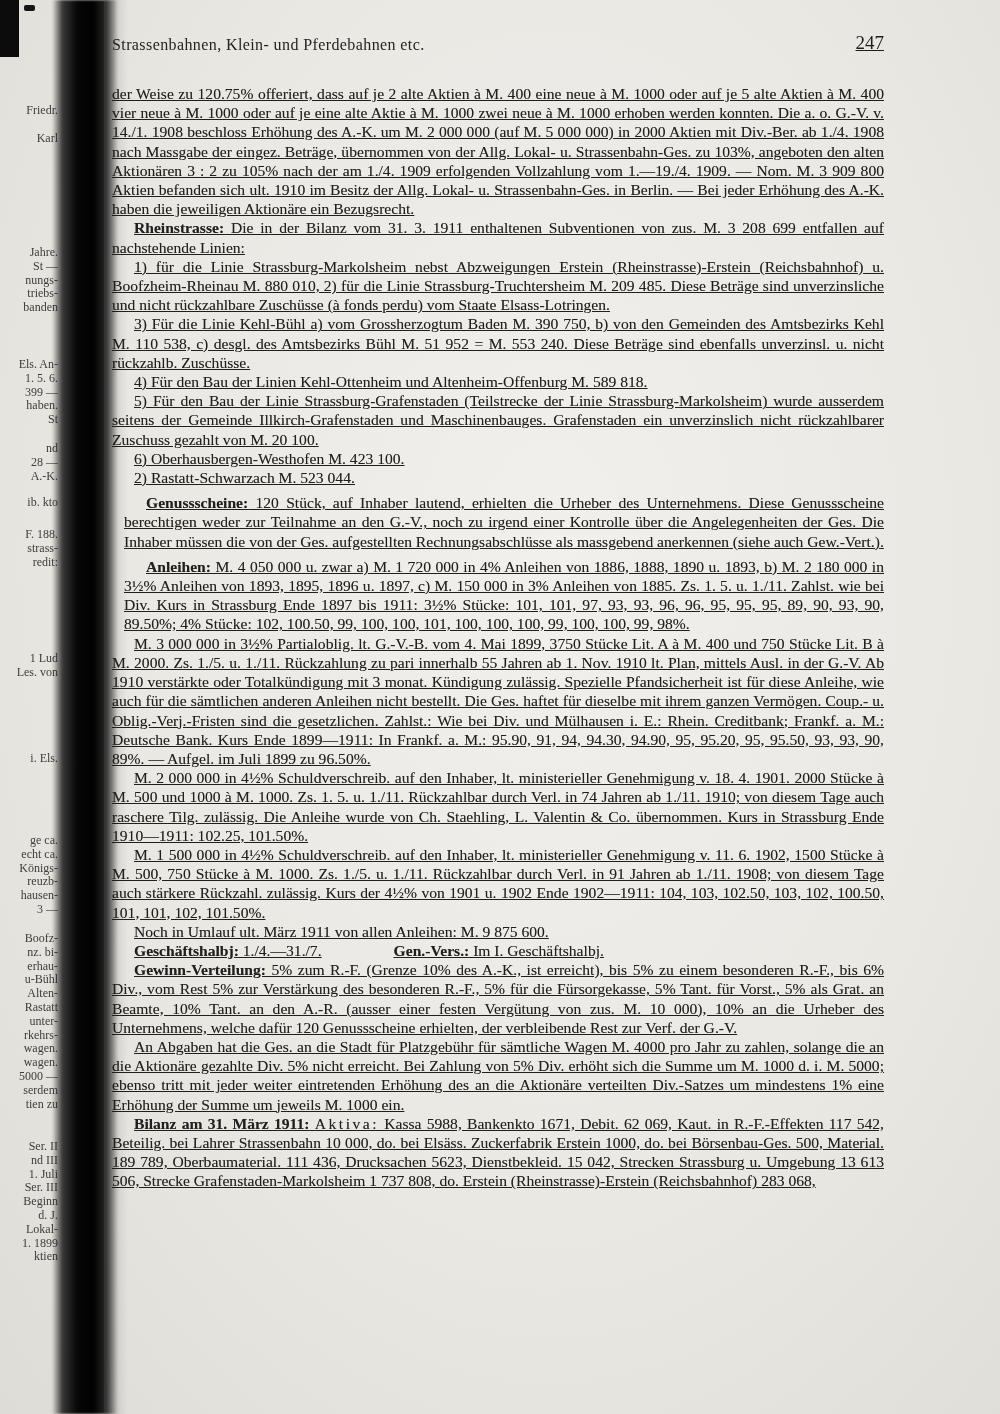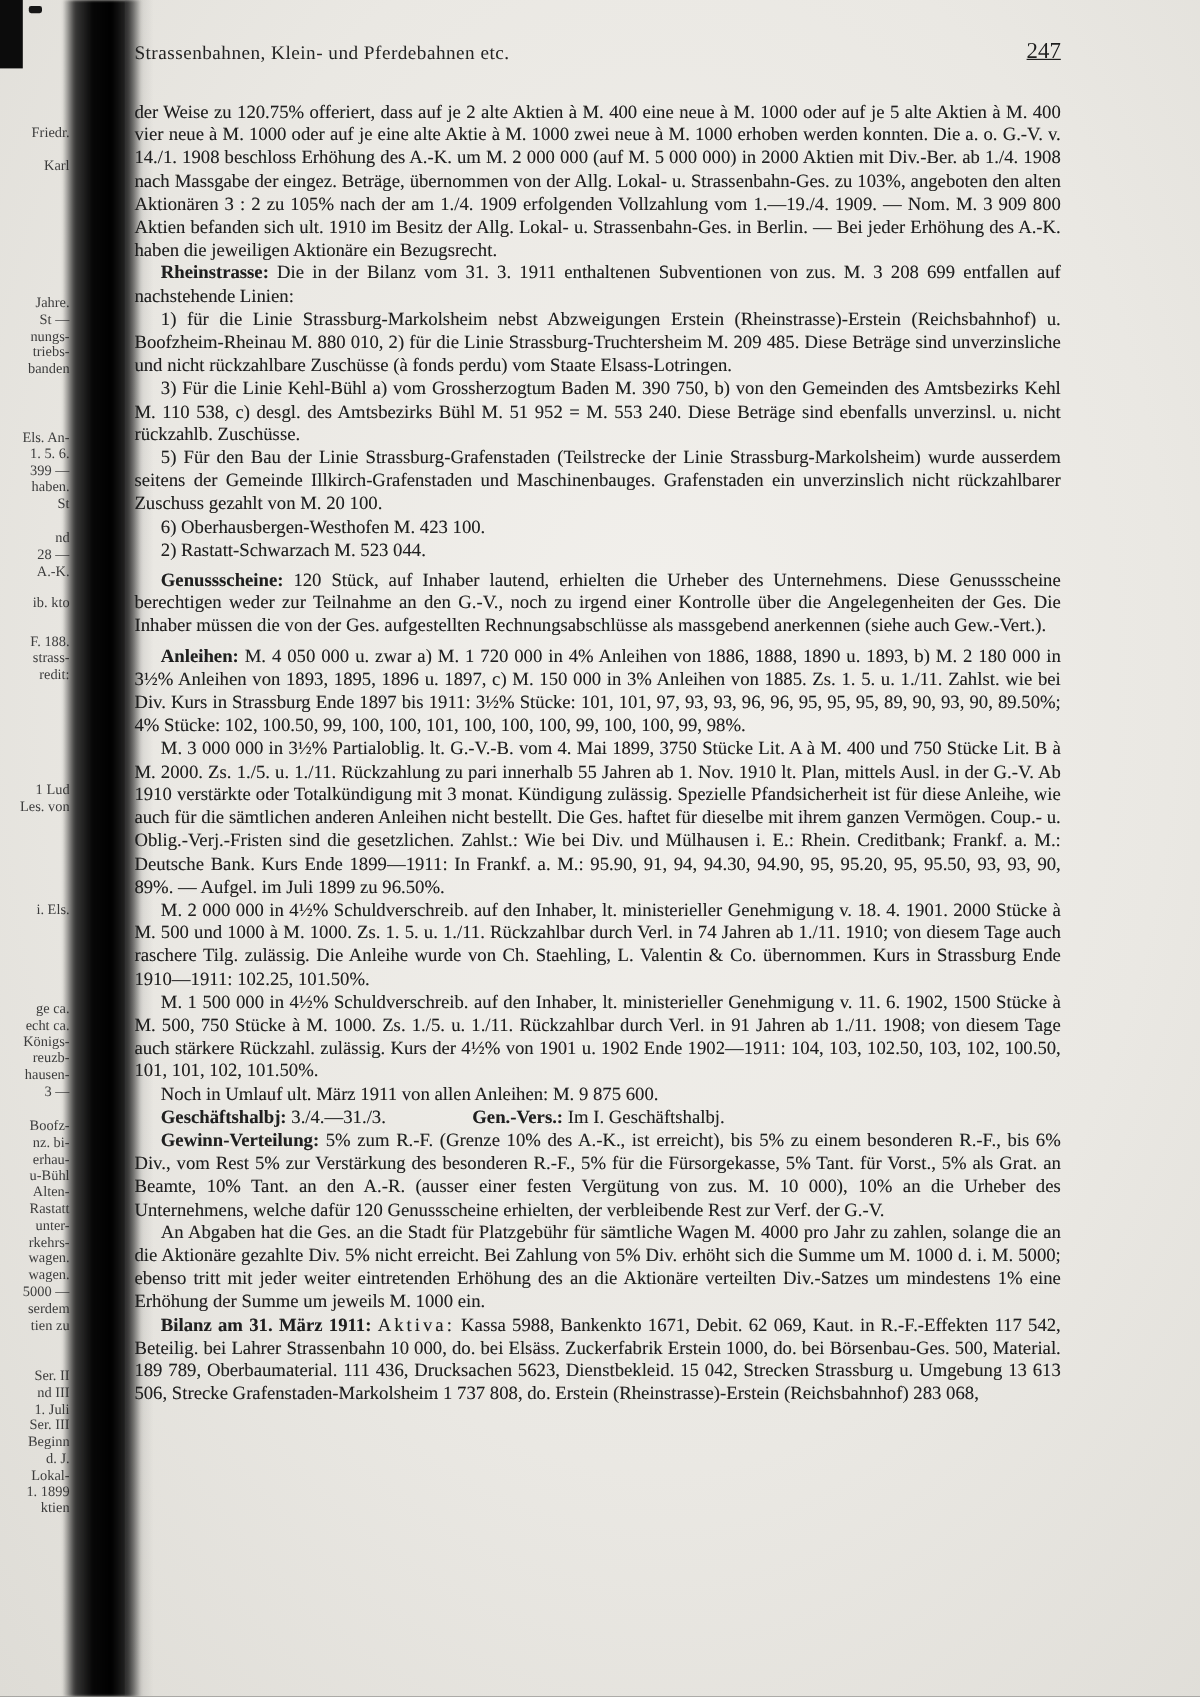--- a/index.html
+++ b/index.html
@@ -32,23 +32,23 @@
   
   .header { position:absolute; top:36px; left:112px; right:116px; height:26px; }
   .htitle { font-size:16px; letter-spacing:.4px; color:#242424; }
   .pagenum { position:absolute; right:0; top:-4px; font-size:19px; color:#1e1e1e;text-decoration:underline; }
   
   .content {
     position:absolute; top:84px; left:112px; right:116px;
     font-size:15.6px; line-height:19.2px; text-align:justify;
     color:#1f1f1f; text-shadow:0 0 .4px rgba(0,0,0,.35);
   }
-  .content p { margin:0; }
+  .content p { margin:0;text-decoration:underline; }
   .ind { text-indent:22px; }
-  .sp-top { margin-top:6px !important; }
+  .sp-top { margin-top:6px !important;padding-left:12px; }
   b.lead { font-weight:bold; }
   .sperr { letter-spacing:2.5px; }
   .gap { margin-right:72px; }
 </style>
 </head>
 <body>
 
 <div class="page">
 
   <div class="frag" style="top: 104px;">Friedr.
@@ -111,28 +111,29 @@
   <div class="header">
     <div class="htitle">Strassenbahnen, Klein- und Pferdebahnen etc.</div>
     <div class="pagenum">247</div>
   </div>
 
   <div class="content">
     <p><span>der Weise zu 120.75% offeriert, dass auf je 2 alte Aktien à M. 400 eine neue à M. 1000 oder auf je 5 alte Aktien à M. 400 vier neue à M. 1000 oder auf je eine alte Aktie à M. 1000 zwei neue à M. 1000 erhoben werden konnten. Die a. o. G.-V. v. 14./1. 1908 beschloss Erhöhung des A.-K. um M. 2 000 000 (auf M. 5 000 000) in 2000 Aktien mit Div.-Ber. ab 1./4. 1908 nach Massgabe der eingez. Beträge, übernommen von der Allg. Lokal- u. Strassenbahn-Ges. zu 103%, angeboten den alten Aktionären 3 : 2 zu 105% nach der am 1./4. 1909 erfolgenden Vollzahlung vom 1.—19./4. 1909. — Nom. M. 3 909 800 Aktien befanden sich ult. 1910 im Besitz der Allg. Lokal- u. Strassenbahn-Ges. in Berlin. — Bei jeder Erhöhung des A.-K. haben die jeweiligen Aktionäre ein Bezugsrecht.</span></p>
     <p class="ind"><b class="lead">Rheinstrasse:</b><span> Die in der Bilanz vom 31. 3. 1911 enthaltenen Subventionen von zus. M. 3 208 699 entfallen auf nachstehende Linien:</span></p>
     <p class="ind"><span>1) für die Linie Strassburg-Markolsheim nebst Abzweigungen Erstein (Rheinstrasse)-Erstein (Reichsbahnhof) u. Boofzheim-Rheinau M. 880 010, 2) für die Linie Strassburg-Truchtersheim M. 209 485. Diese Beträge sind unverzinsliche und nicht rückzahlbare Zuschüsse (à fonds perdu) vom Staate Elsass-Lotringen.</span></p>
     <p class="ind"><span>3) Für die Linie Kehl-Bühl a) vom Grossherzogtum Baden M. 390 750, b) von den Gemeinden des Amtsbezirks Kehl M. 110 538, c) desgl. des Amtsbezirks Bühl M. 51 952 = M. 553 240. Diese Beträge sind ebenfalls unverzinsl. u. nicht rückzahlb. Zuschüsse.</span></p>
+    <p class="ind"><span>4) Für den Bau der Linien Kehl-Ottenheim und Altenheim-Offenburg M. 589 818.</span></p>
     <p class="ind"><span>5) Für den Bau der Linie Strassburg-Grafenstaden (Teilstrecke der Linie Strassburg-Markolsheim) wurde ausserdem seitens der Gemeinde Illkirch-Grafenstaden und Maschinenbauges. Grafenstaden ein unverzinslich nicht rückzahlbarer Zuschuss gezahlt von M. 20 100.</span></p>
     <p class="ind"><span>6) Oberhausbergen-Westhofen M. 423 100.</span></p>
     <p class="ind"><span>2) Rastatt-Schwarzach M. 523 044.</span></p>
     <p class="ind sp-top"><b class="lead">Genussscheine:</b><span> 120 Stück, auf Inhaber lautend, erhielten die Urheber des Unternehmens. Diese Genussscheine berechtigen weder zur Teilnahme an den G.-V., noch zu irgend einer Kontrolle über die Angelegenheiten der Ges. Die Inhaber müssen die von der Ges. aufgestellten Rechnungsabschlüsse als massgebend anerkennen (siehe auch Gew.-Vert.).</span></p>
     <p class="ind sp-top"><b class="lead">Anleihen:</b><span> M. 4 050 000 u. zwar a) M. 1 720 000 in 4% Anleihen von 1886, 1888, 1890 u. 1893, b) M. 2 180 000 in 3½% Anleihen von 1893, 1895, 1896 u. 1897, c) M. 150 000 in 3% Anleihen von 1885. Zs. 1. 5. u. 1./11. Zahlst. wie bei Div. Kurs in Strassburg Ende 1897 bis 1911: 3½% Stücke: 101, 101, 97, 93, 93, 96, 96, 95, 95, 95, 89, 90, 93, 90, 89.50%; 4% Stücke: 102, 100.50, 99, 100, 100, 101, 100, 100, 100, 99, 100, 100, 99, 98%.</span></p>
     <p class="ind"><span>M. 3 000 000 in 3½% Partialoblig. lt. G.-V.-B. vom 4. Mai 1899, 3750 Stücke Lit. A à M. 400 und 750 Stücke Lit. B à M. 2000. Zs. 1./5. u. 1./11. Rückzahlung zu pari innerhalb 55 Jahren ab 1. Nov. 1910 lt. Plan, mittels Ausl. in der G.-V. Ab 1910 verstärkte oder Totalkündigung mit 3 monat. Kündigung zulässig. Spezielle Pfandsicherheit ist für diese Anleihe, wie auch für die sämtlichen anderen Anleihen nicht bestellt. Die Ges. haftet für dieselbe mit ihrem ganzen Vermögen. Coup.- u. Oblig.-Verj.-Fristen sind die gesetzlichen. Zahlst.: Wie bei Div. und Mülhausen i. E.: Rhein. Creditbank; Frankf. a. M.: Deutsche Bank. Kurs Ende 1899—1911: In Frankf. a. M.: 95.90, 91, 94, 94.30, 94.90, 95, 95.20, 95, 95.50, 93, 93, 90, 89%. — Aufgel. im Juli 1899 zu 96.50%.</span></p>
     <p class="ind"><span>M. 2 000 000 in 4½% Schuldverschreib. auf den Inhaber, lt. ministerieller Genehmigung v. 18. 4. 1901. 2000 Stücke à M. 500 und 1000 à M. 1000. Zs. 1. 5. u. 1./11. Rückzahlbar durch Verl. in 74 Jahren ab 1./11. 1910; von diesem Tage auch raschere Tilg. zulässig. Die Anleihe wurde von Ch. Staehling, L. Valentin &amp; Co. übernommen. Kurs in Strassburg Ende 1910—1911: 102.25, 101.50%.</span></p>
     <p class="ind"><span>M. 1 500 000 in 4½% Schuldverschreib. auf den Inhaber, lt. ministerieller Genehmigung v. 11. 6. 1902, 1500 Stücke à M. 500, 750 Stücke à M. 1000. Zs. 1./5. u. 1./11. Rückzahlbar durch Verl. in 91 Jahren ab 1./11. 1908; von diesem Tage auch stärkere Rückzahl. zulässig. Kurs der 4½% von 1901 u. 1902 Ende 1902—1911: 104, 103, 102.50, 103, 102, 100.50, 101, 101, 102, 101.50%.</span></p>
     <p class="ind"><span>Noch in Umlauf ult. März 1911 von allen Anleihen: M. 9 875 600.</span></p>
-    <p class="ind"><b class="lead">Geschäftshalbj:</b><span class="gap"> 3./4.—31./3.</span><b class="lead">Gen.-Vers.:</b><span> Im I. Geschäftshalbj.</span></p>
+    <p class="ind"><b class="lead">Geschäftshalbj:</b><span class="gap"> 1./4.—31./7.</span><b class="lead">Gen.-Vers.:</b><span> Im I. Geschäftshalbj.</span></p>
     <p class="ind"><b class="lead">Gewinn-Verteilung:</b><span> 5% zum R.-F. (Grenze 10% des A.-K., ist erreicht), bis 5% zu einem besonderen R.-F., bis 6% Div., vom Rest 5% zur Verstärkung des besonderen R.-F., 5% für die Fürsorgekasse, 5% Tant. für Vorst., 5% als Grat. an Beamte, 10% Tant. an den A.-R. (ausser einer festen Vergütung von zus. M. 10 000), 10% an die Urheber des Unternehmens, welche dafür 120 Genussscheine erhielten, der verbleibende Rest zur Verf. der G.-V.</span></p>
     <p class="ind"><span>An Abgaben hat die Ges. an die Stadt für Platzgebühr für sämtliche Wagen M. 4000 pro Jahr zu zahlen, solange die an die Aktionäre gezahlte Div. 5% nicht erreicht. Bei Zahlung von 5% Div. erhöht sich die Summe um M. 1000 d. i. M. 5000; ebenso tritt mit jeder weiter eintretenden Erhöhung des an die Aktionäre verteilten Div.-Satzes um mindestens 1% eine Erhöhung der Summe um jeweils M. 1000 ein.</span></p>
     <p class="ind"><b class="lead">Bilanz am 31. März 1911:</b><span> </span><span class="sperr">Aktiva:</span><span> Kassa 5988, Bankenkto 1671, Debit. 62 069, Kaut. in R.-F.-Effekten 117 542, Beteilig. bei Lahrer Strassenbahn 10 000, do. bei Elsäss. Zuckerfabrik Erstein 1000, do. bei Börsenbau-Ges. 500, Material. 189 789, Oberbaumaterial. 111 436, Drucksachen 5623, Dienstbekleid. 15 042, Strecken Strassburg u. Umgebung 13 613 506, Strecke Grafenstaden-Markolsheim 1 737 808, do. Erstein (Rheinstrasse)-Erstein (Reichsbahnhof) 283 068,</span></p>
   </div>
 
 </div>
 
 </body></html>

